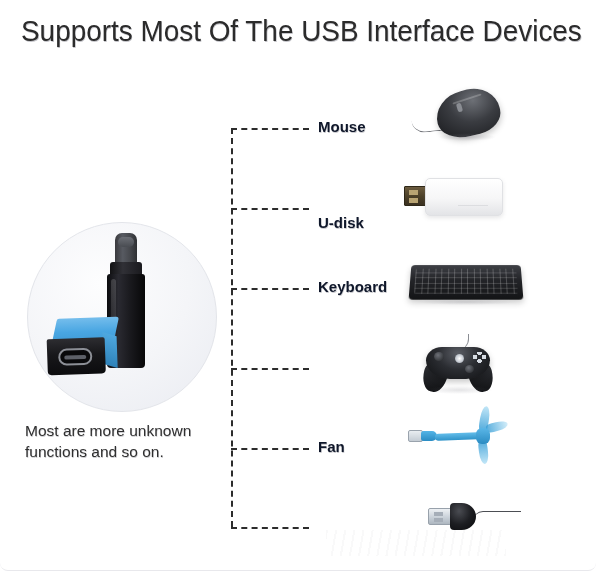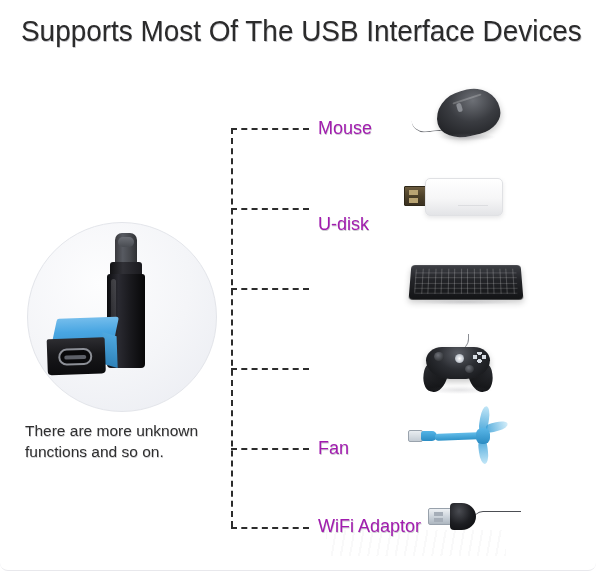--- a/index.html
+++ b/index.html
@@ -188,24 +188,25 @@
   .branch {
     position: absolute;
     left: 231px;
     width: 78px;
     height: 0px;
     border-top: 2px dashed #2c2c2c;
   }
 
   .row-label {
     position: absolute;
-    font-size: 18px;
-    color: #a21caf;
+    font-size: 15px;
+    color: #0f172a;
     white-space: nowrap;
     text-shadow: 0.6px 0.6px 0 rgba(198,198,203,0.9);
+    font-weight: bold;
   }
 
   
   .device {
     position: absolute;
   }
 
   
   #dev-mouse { left: 412px; top: 86px; width: 96px; height: 60px; }
   #dev-mouse .ms-body {
@@ -514,21 +515,21 @@
     <div class="ac-gloss"></div>
   </div>
 
   <div id="adapter-blue">
     <div class="bl-top"></div>
     <div class="bl-side"></div>
     <div class="bl-face"></div>
     <div class="bl-port"></div>
   </div>
 
-  <div id="photo-caption">There are more unknown functions and so on.</div>
+  <div id="photo-caption">Most are more unknown functions and so on.</div>
 
   <div id="spine"></div>
 
   <div class="branch" style="top:128px;"></div>
   <div class="row-label" style="left:318px; top:118px;">Mouse</div>
   <div class="device" id="dev-mouse">
     <div class="ms-cable"></div>
     <div class="ms-body"></div>
     <div class="ms-split"></div>
     <div class="ms-wheel"></div>
@@ -537,20 +538,21 @@
 
   <div class="branch" style="top:208px;"></div>
   <div class="row-label" style="left:318px; top:214px;">U-disk</div>
   <div class="device" id="dev-udisk">
     <div class="ud-conn"></div>
     <div class="ud-body"></div>
     <div class="ud-line"></div>
   </div>
 
   <div class="branch" style="top:288px;"></div>
+  <div class="row-label" style="left:318px; top:278px;">Keyboard</div>
   <div class="device" id="dev-keyboard">
     <div class="kb-base"></div>
     <div class="kb-keys"></div>
     <div class="kb-shadow"></div>
   </div>
 
   <div class="branch" style="top:368px;"></div>
   <div class="device" id="dev-gamepad">
     <div class="gp-cable"></div>
     <div class="gp-grip-l"></div>
@@ -569,21 +571,20 @@
     <div class="fn-usb"></div>
     <div class="fn-neck"></div>
     <div class="fn-stem"></div>
     <div class="fn-blade-up"></div>
     <div class="fn-blade-dn"></div>
     <div class="fn-blade-r"></div>
     <div class="fn-hub"></div>
   </div>
 
   <div class="branch" style="top:527px;"></div>
-  <div class="row-label" style="left:318px; top:516px;">WiFi Adaptor</div>
   <div class="device" id="dev-wifi">
     <div class="wf-cable"></div>
     <div class="wf-usb"></div>
     <div class="wf-body"></div>
   </div>
 
   <div id="watermark"></div>
 
 </div>
 

